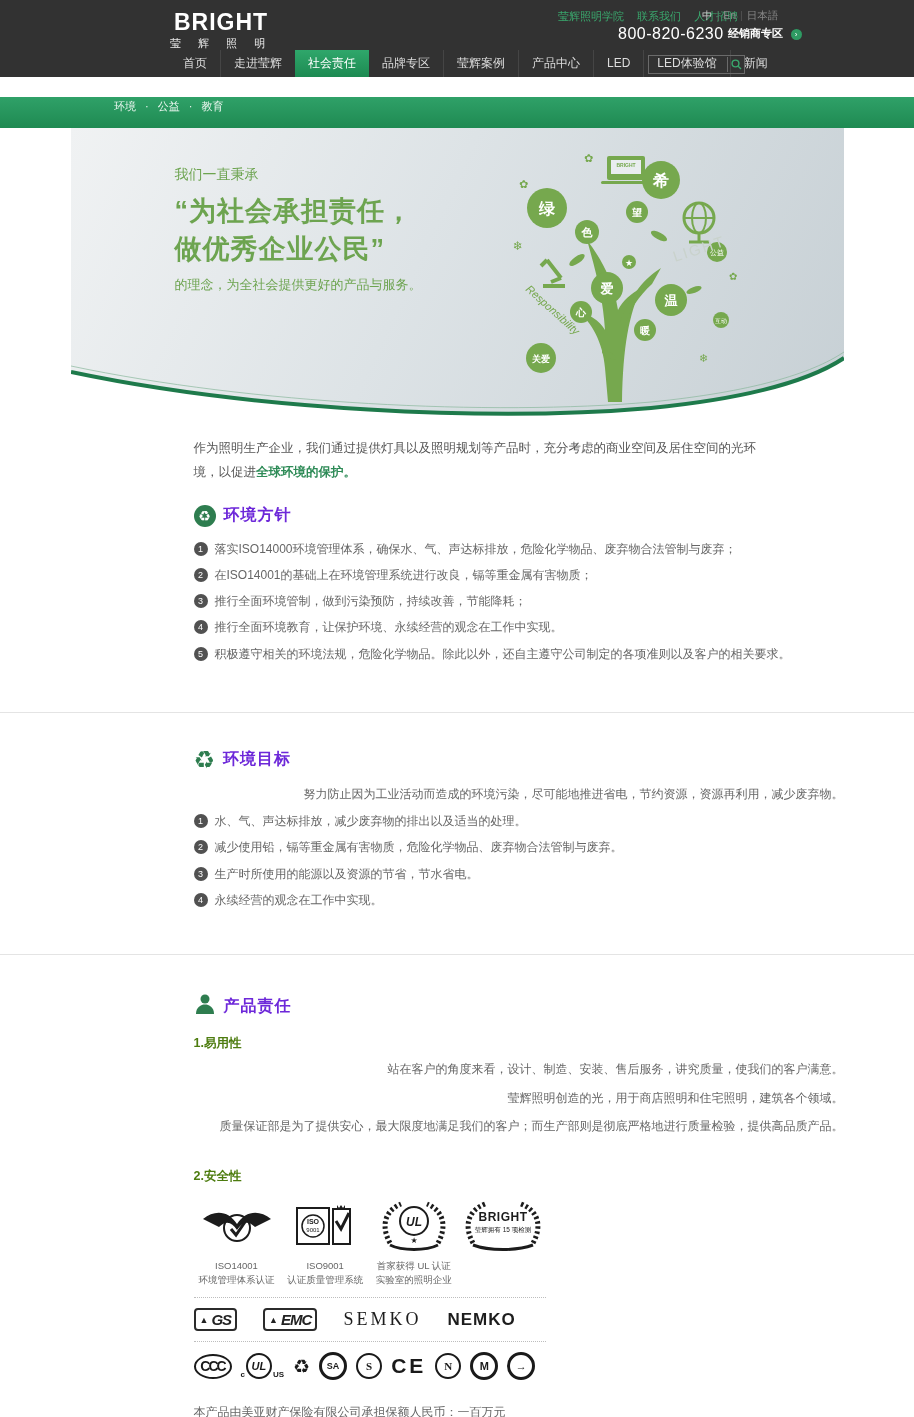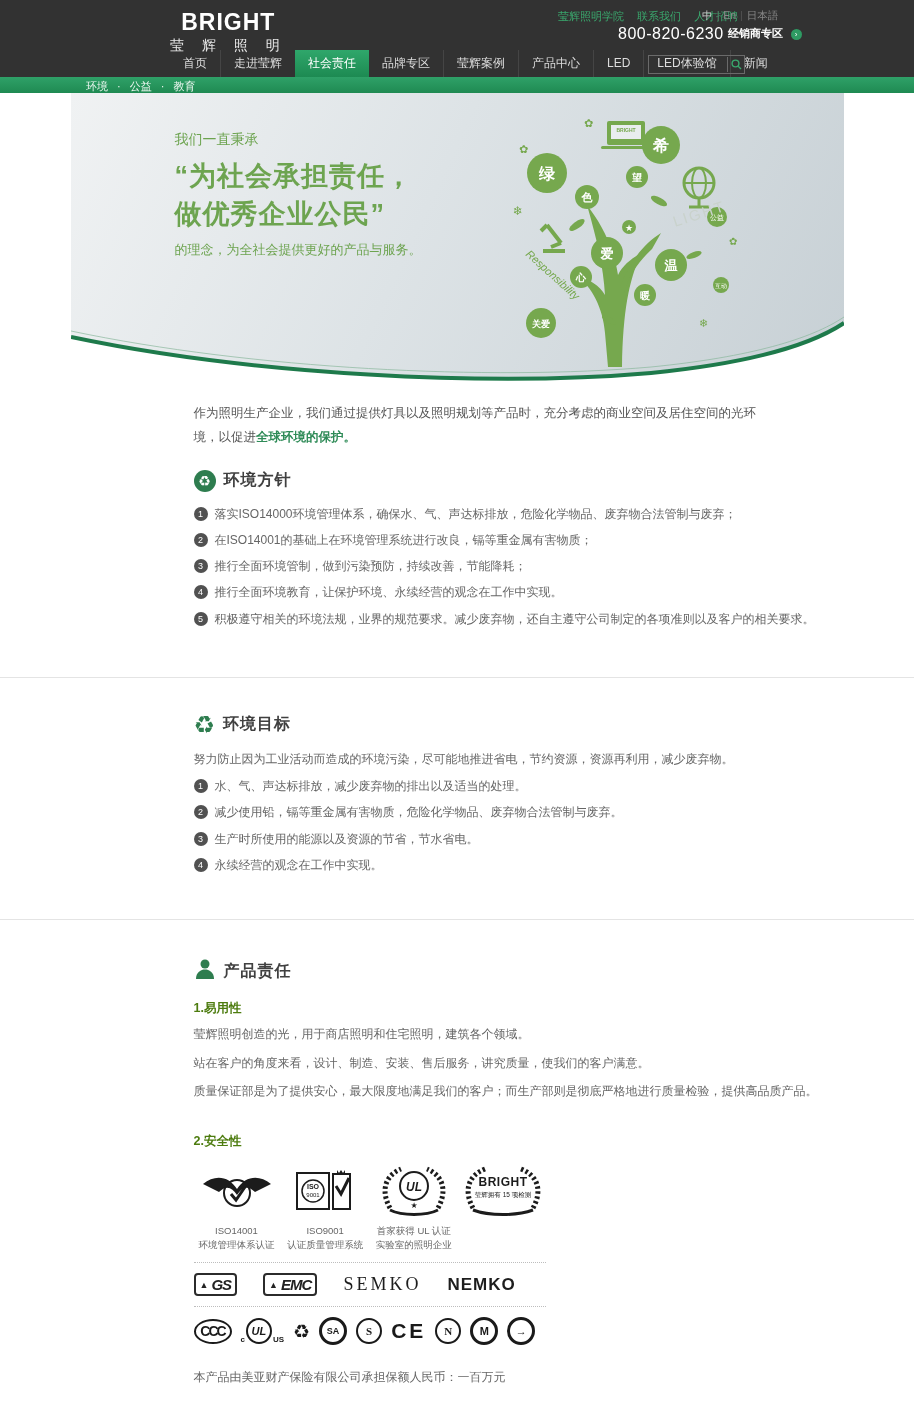--- a/index.html
+++ b/index.html
@@ -1,66 +1,66 @@
 <!DOCTYPE html>
 <html><head>
 <meta charset="utf-8">
 <style>
   html,body{margin:0;padding:0;background:#fff;}
   body{width:914px;font-family:"Liberation Sans","DejaVu Sans",sans-serif;color:#666;}
   
   .header{position:relative;height:77px;background:#323232;}
   .logo{position:absolute;left:170px;top:11px;text-align:center;color:#fff;line-height:1;}
   .logo .t{font-size:23px;font-weight:bold;letter-spacing:1px;}
-  .logo .s{font-size:14px;letter-spacing:7px;margin-top:4px;color:#e8e8e8;}
+  .logo .s{font-size:11px;letter-spacing:7px;margin-top:4px;color:#e8e8e8;}
   .toplinks{position:absolute;left:558px;top:9px;font-size:11px;}
   .toplinks a{color:#3aa86d;text-decoration:none;margin-right:10px;cursor:pointer;}
   .lang{position:absolute;left:702px;top:9px;font-size:10.5px;color:#888;}
   .lang b{color:#ccc;font-weight:normal;cursor:pointer;}
   .lang i{font-style:normal;color:#555;margin:0 4px;}
   .lang u{text-decoration:none;color:#888;cursor:pointer;}
   .phonerow{position:absolute;left:618px;top:25px;color:#fff;}
   .phone{font-size:16px;letter-spacing:.5px;}
   .dealer{font-size:11px;font-weight:bold;position:relative;top:-2px;cursor:pointer;}
   .dealer-dot{display:inline-block;width:11px;height:11px;border-radius:50%;background:#2e9b63;color:#fff;font-size:8px;line-height:11px;text-align:center;margin-left:3px;vertical-align:middle;}
   .nav{position:absolute;left:170px;top:50px;height:27px;display:flex;align-items:stretch;}
   .nav .it{font-size:12px;color:#ddd;line-height:27px;padding:0 13px;border-left:1px solid #454545;cursor:pointer;white-space:nowrap;}
   .nav .it:first-child{border-left:none;}
   .nav .it.active{background:linear-gradient(#2fa76b,#1d8a52);color:#fff;border-left:none;}
   .nav .it.active + .it{border-left:none;}
   .search{position:absolute;left:648px;top:55px;width:95px;height:17px;border:1px solid #6a6a6a;display:flex;align-items:center;background:transparent;}
   .search input{flex:1;min-width:0;border:none;background:transparent;height:13px;color:#ccc;font-size:10px;outline:none;padding:0 3px;}
   .search .mag{width:16px;height:15px;border-left:1px solid #6a6a6a;display:flex;align-items:center;justify-content:center;cursor:pointer;}
   
-  .crumbbar{height:16px;background:linear-gradient(#2fa168,#1f8a52);color:#eaf6ef;font-size:11px;line-height:18px;padding-left:86px;}
+  .crumbbar{height:31px;background:linear-gradient(#2fa168,#1f8a52);color:#eaf6ef;font-size:11px;line-height:18px;padding-left:114px;margin-top:20px;}
   .crumbbar span{cursor:pointer;}
   .crumbbar .sep{margin:0 6px;cursor:default;}
   
   .banner{width:773px;margin:0 auto;height:290px;position:relative;
           background:linear-gradient(115deg,#f0f2f3 0%,#dde3e6 45%,#c7d0d5 100%);}
   .hero{position:absolute;left:104px;top:38px;color:#6da450;}
   .hero .lead{font-size:14px;margin-bottom:8px;}
   .hero .q{font-size:27px;font-weight:bold;line-height:38px;letter-spacing:1px;}
   .hero .tail{font-size:13px;margin-top:8px;}
   .tree{position:absolute;right:100px;top:12px;}
   .curve{position:absolute;left:0;bottom:0;width:100%;height:80px;}
   
   .inner{width:773px;margin:0 auto;box-sizing:border-box;padding-left:123px;}
   .intro{margin-top:18px;font-size:12.5px;line-height:1.95;color:#555;width:565px;}
   .intro b{color:#2e8b57;}
   hr.full{border:none;border-top:1px solid #e4e4e4;margin:0;}
   .sec-title{display:flex;align-items:center;margin:0 0 13px 0;}
-  .sec-title h2{font-size:16px;color:#404040;margin:0 0 0 8px;font-weight:bold;letter-spacing:1px;}
+  .sec-title h2{font-size:16px;color:#6d28d9;margin:0 0 0 8px;font-weight:bold;letter-spacing:1px;}
   .ic-circle{width:22px;height:22px;border-radius:50%;background:#2e7d4f;color:#fff;font-size:14px;line-height:22px;text-align:center;}
   .ic-plain{font-size:24px;color:#2e7d4f;line-height:22px;}
   .item{margin:7px 0;font-size:12px;color:#666;width:640px;line-height:1.6;}
   .num{display:inline-block;width:14px;height:14px;border-radius:50%;background:#515151;color:#fff;
        font-size:9px;line-height:14px;text-align:center;margin-right:7px;vertical-align:1px;}
   .sec{margin-top:0;}
-  .para{font-size:12px;color:#666;margin:7px 0;line-height:1.8;width:650px;}
+  .para{font-size:12px;color:#666;margin:7px 0;line-height:1.8;width:650px;text-align:right;}
   .subtt{font-size:12.5px;color:#4d7c0f;font-weight:bold;margin:16px 0 6px;}
   
   .cert-row{display:flex;width:352px;justify-content:space-between;margin-top:14px;}
   .cert{text-align:center;width:86px;color:#1c1c1c;}
   .cert .cap{font-size:9.5px;color:#666;line-height:1.5;margin-top:4px;}
   .dotted{border-top:1px dotted #bdbdbd;width:352px;margin:10px 0;}
   .marks2{display:flex;align-items:center;gap:26px;width:352px;color:#222;}
   .boxmark{border:2px solid #2b2b2b;border-radius:4px;padding:1px 4px;display:flex;align-items:center;gap:3px;font-weight:bold;}
   .boxmark .tri{font-size:9px;}
   .boxmark .big{font-size:15px;font-style:italic;letter-spacing:-1px;}
@@ -207,21 +207,21 @@
 
   <div class="sec" style="margin-top:20px">
     <div class="sec-title">
       <span class="ic-circle">♻</span>
       <h2>环境方针</h2>
     </div>
     <p class="item"><span class="num">1</span><span>落实ISO14000环境管理体系，确保水、气、声达标排放，危险化学物品、废弃物合法管制与废弃；</span></p>
     <p class="item"><span class="num">2</span><span>在ISO14001的基础上在环境管理系统进行改良，镉等重金属有害物质；</span></p>
     <p class="item"><span class="num">3</span><span>推行全面环境管制，做到污染预防，持续改善，节能降耗；</span></p>
     <p class="item"><span class="num">4</span><span>推行全面环境教育，让保护环境、永续经营的观念在工作中实现。</span></p>
-    <p class="item"><span class="num">5</span><span>积极遵守相关的环境法规，业界的规范要求。减少废弃物，还自主遵守公司制定的各项准则以及客户的相关要求。</span></p>
+    <p class="item"><span class="num">5</span><span>积极遵守相关的环境法规，危险化学物品。除此以外，还自主遵守公司制定的各项准则以及客户的相关要求。</span></p>
   </div>
 </div>
 
 <hr class="full" style="margin-top:48px">
 
 <div class="inner">
 
   <div class="sec" style="margin-top:36px">
     <div class="sec-title">
       <span class="ic-plain">♻</span>
@@ -243,22 +243,22 @@
     <div class="sec-title">
       <span>
         <svg width="22" height="22" viewBox="0 0 22 22">
             <circle cx="11" cy="6" r="4.5" fill="#2e7d4f"></circle>
             <path d="M2,21 C2,14 7,11.5 11,11.5 C15,11.5 20,14 20,21 Z" fill="#2e7d4f"></path>
           </svg>
       </span>
       <h2>产品责任</h2>
     </div>
     <div class="subtt">1.易用性</div>
+    <p class="para">站在客户的角度来看，设计、制造、安装、售后服务，讲究质量，使我们的客户满意。</p>
     <p class="para">莹辉照明创造的光，用于商店照明和住宅照明，建筑各个领域。</p>
-    <p class="para">站在客户的角度来看，设计、制造、安装、售后服务，讲究质量，使我们的客户满意。</p>
     <p class="para">质量保证部是为了提供安心，最大限度地满足我们的客户；而生产部则是彻底严格地进行质量检验，提供高品质产品。</p>
 
     <div class="subtt" style="margin-top:30px">2.安全性</div>
 
     <div class="cert-row">
       <div class="cert">
         <svg width="80" height="52" viewBox="0 0 80 52">
           <path d="M6,20 C18,10 32,12 40,25 C48,12 62,10 74,20 L58,28 C51,21 45,23 40,31 C35,23 29,21 22,28 Z" fill="#1c1c1c"></path>
           <circle cx="40" cy="29" r="13" fill="none" stroke="#1c1c1c" stroke-width="2"></circle>
           <path d="M34,30 l5,6 l9,-13" fill="none" stroke="#1c1c1c" stroke-width="3"></path>

